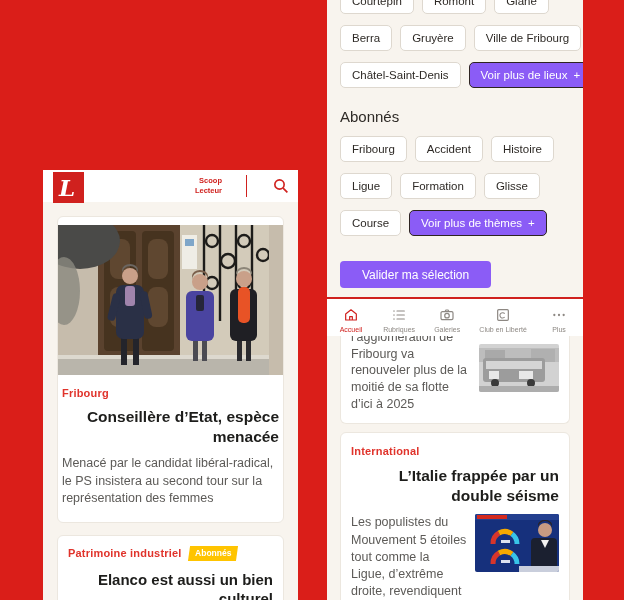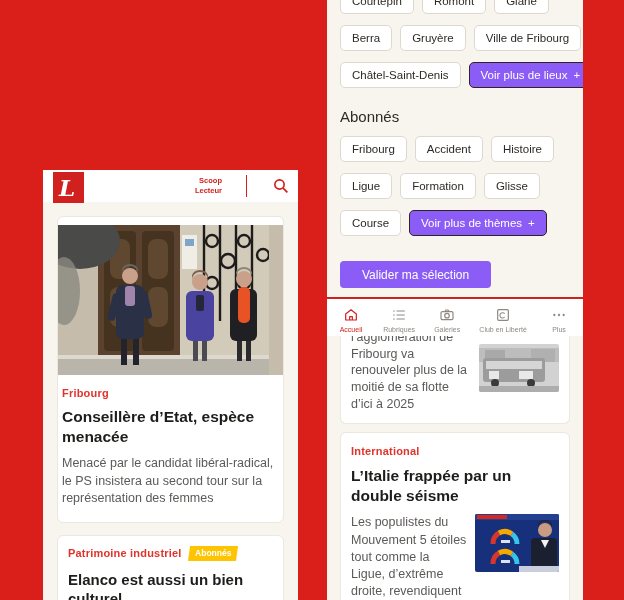--- a/index.html
+++ b/index.html
@@ -29,21 +29,21 @@
   .card { background:#fff; border:1px solid #ECE7DF; border-radius:6px; }
   .lp-card1 { margin:14px 14px 12px; padding:8px 0 14px; }
   .photo-wrap { width:100%; height:150px; overflow:hidden; background:#C6BCAC; }
   .cat-row { display:flex; align-items:center; margin:12px 4px 0; }
   .cat-label { color:#E0332B; font-size:11px; font-weight:bold; letter-spacing:.2px; }
   .badge {
     display:inline-block; margin-left:7px; background:#FFC400; color:#fff;
     font-size:8.5px; font-weight:bold; padding:2px 6px 3px; transform:skewX(-8deg);
   }
   .badge span { display:inline-block; transform:skewX(8deg); }
-  .headline { margin:8px 4px 0; font-size:15.5px; font-weight:bold; color:#1D1D1B; line-height:1.27; }
+  .headline { margin:8px 4px 0; font-size:15.5px; font-weight:bold; color:#1D1D1B; line-height:1.27;text-align:right; }
   .body-text { margin:9px 4px 0; font-size:12.5px; color:#5C5A57; line-height:1.4; }
 
   .lp-card2 { margin:0 14px; padding:10px 10px 12px; }
   .thumb { border-radius:2px; overflow:hidden; flex-shrink:0; }
 
   
   #filter-phone { left:327px; top:-28px; width:256px; height:368px; }
   .chip-row { display:flex; gap:8px; margin:0 13px 11px; }
   .chip-row.first { margin-top:16px; }
   .chip {

